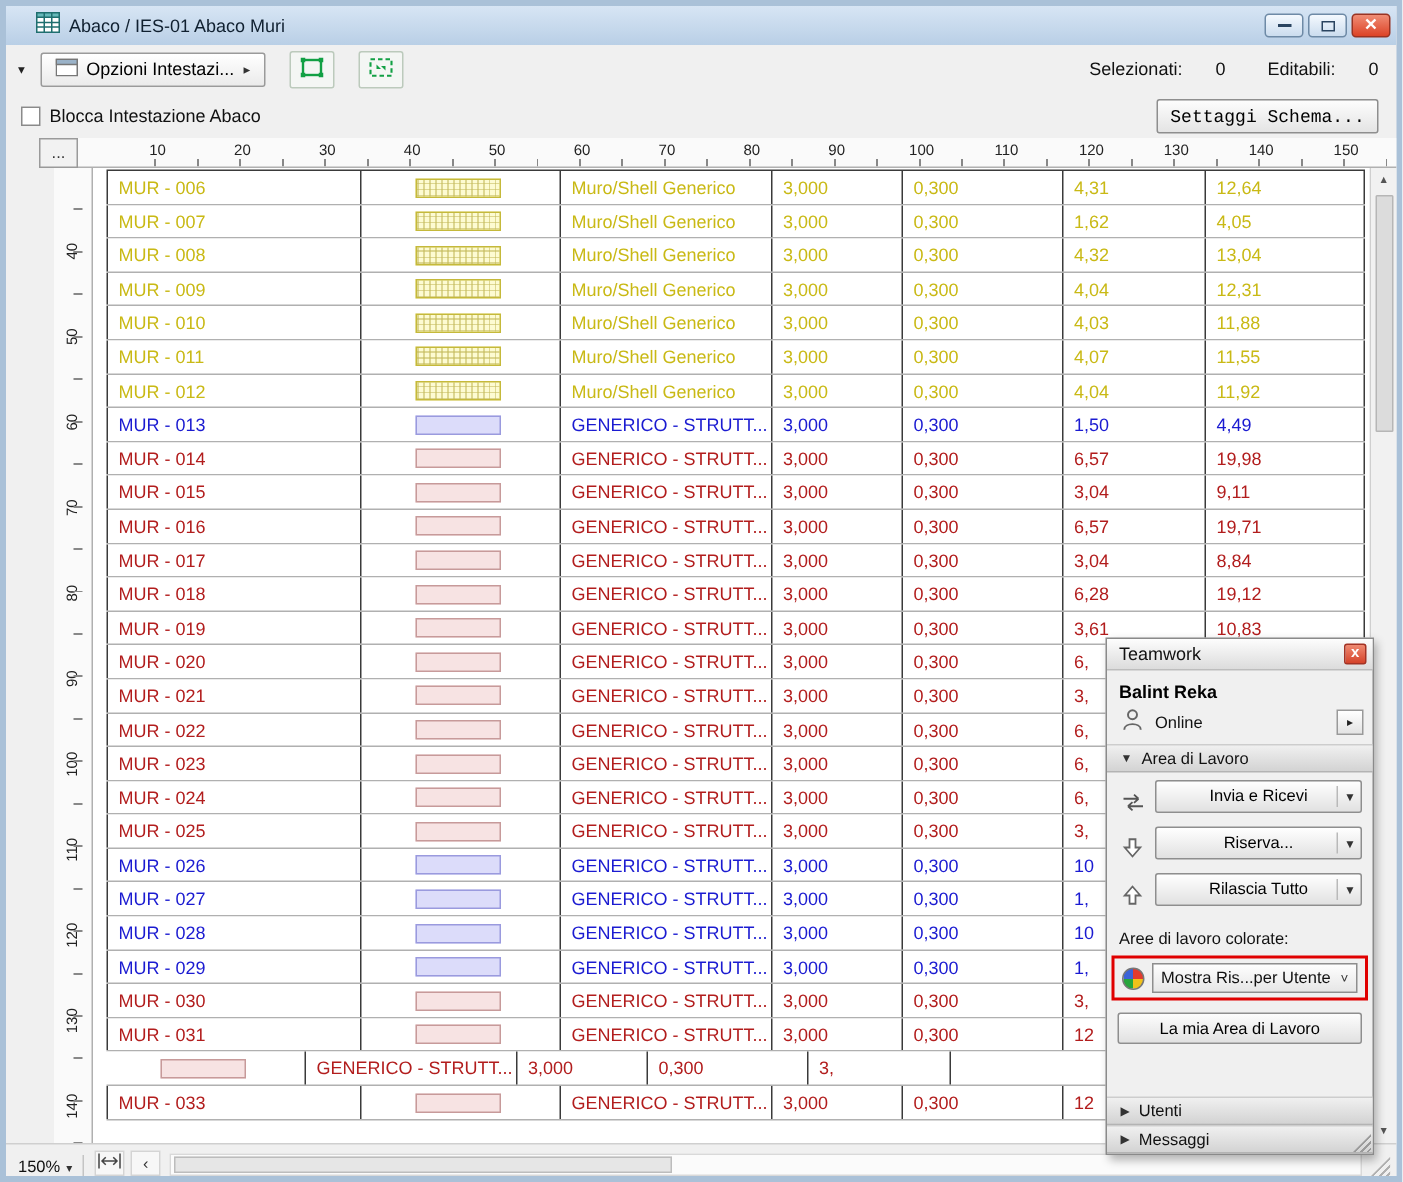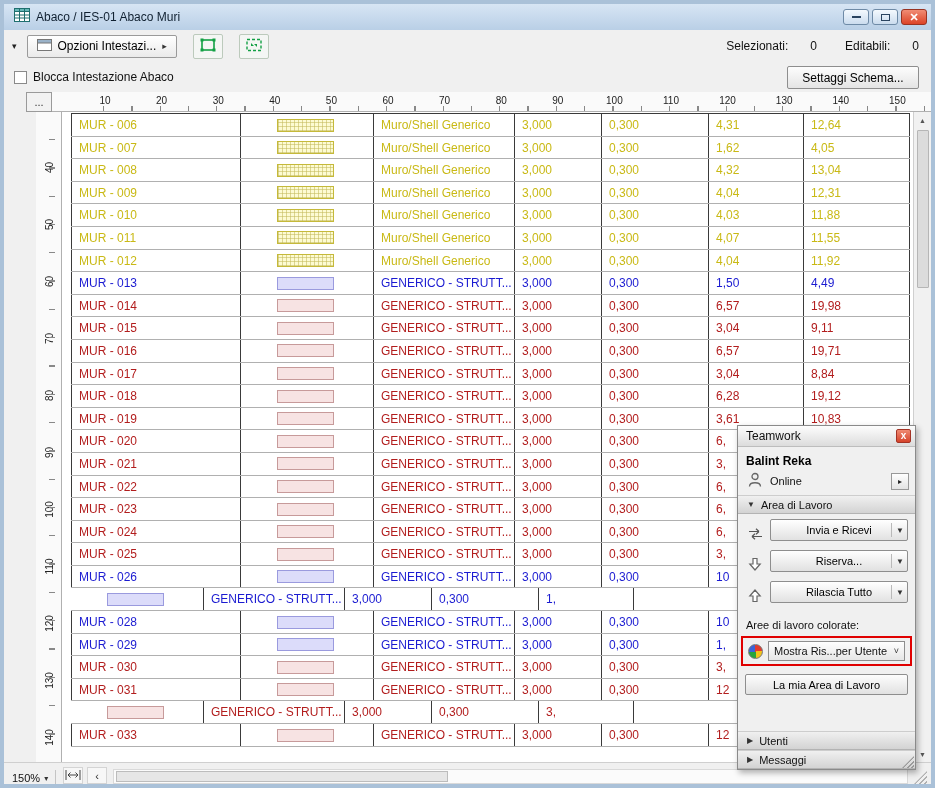--- a/index.html
+++ b/index.html
@@ -8,21 +8,21 @@
     font-family: "Liberation Sans", sans-serif;
     background: #ffffff;
   }
   .window {
     position: relative; width: 935px; height: 788px;
     border: 4px solid #aac1d8; background: #f0f0f0; overflow: hidden;
   }
   
   .titlebar {
     height: 26px; display: flex; align-items: center;
-    padding: 0 4px 0 10px;
+    padding: 0 4px 0 20px;
     background: linear-gradient(#d7e5f4, #b9cfe6);
   }
   .title { font-size: 12px; color: #102030; margin-left: 6px; }
   .winbtns { margin-left: auto; display: flex; gap: 3px; }
   .winbtn {
     width: 26px; height: 16px; border: 1px solid #6e8aa6; border-radius: 3px;
     background: linear-gradient(#f4f9fe, #cbdcee);
     display: flex; align-items: center; justify-content: center; cursor: default;
   }
   .winbtn.close {
@@ -46,23 +46,23 @@
     background: #f4f6f4; border: 1px solid #bccabc; border-radius: 2px;
   }
   .sel-info { margin-left: auto; font-size: 12px; color: #111; display: flex; align-items: center; }
   .sel-info .lbl2 { margin-left: 28px; }
   .sel-info .val { margin-left: 22px; }
   
   .subbar { height: 30px; display: flex; align-items: center; padding: 0 10px; position: relative; }
   .checkbox { width: 13px; height: 13px; border: 1px solid #8a8a8a; background: #fff; }
   .cb-label { font-size: 12px; margin-left: 6px; color: #111; }
   .schema-btn {
-    position: absolute; right: 12px; top: 4px; width: 132px; height: 23px;
+    position: absolute; right: 12px; top: 4px; width: 148px; height: 23px;
     background: linear-gradient(#fdfdfd, #e4e4e4); border: 1px solid #8e8e8e;
-    border-radius: 2px; font-size: 12px; font-family: Liberation Sans, sans-serif;
+    border-radius: 2px; font-size: 12px; font-family: Liberation Mono, monospace;
   }
   
   .ruler-row { height: 20px; display: flex; padding-left: 22px; }
   .corner {
     width: 26px; height: 20px; border: 1px solid #9a9a9a; background: #f2f2f2;
     font-size: 11px; display: flex; align-items: center; justify-content: center; color: #333;
   }
   .hruler { position: relative; flex: 1; background: #fafafa; border-bottom: 1px solid #b0b0b0; overflow: hidden; }
   .hruler::after {
     content: ""; position: absolute; left: 24px; right: 0; bottom: 0; height: 5px;
@@ -522,20 +522,21 @@
             <div class="tc tc2">
               <span class="swatch"></span>
             </div>
             <div class="tc tc3">GENERICO - STRUTT...</div>
             <div class="tc tc4">3,000</div>
             <div class="tc tc5">0,300</div>
             <div class="tc tc6">10</div>
             <div class="tc tc7"></div>
           </div>
           <div class="trow blue">
+            <div class="tc tc1">MUR - 027</div>
             <div class="tc tc2">
               <span class="swatch"></span>
             </div>
             <div class="tc tc3">GENERICO - STRUTT...</div>
             <div class="tc tc4">3,000</div>
             <div class="tc tc5">0,300</div>
             <div class="tc tc6">1,</div>
             <div class="tc tc7"></div>
           </div>
           <div class="trow blue">

